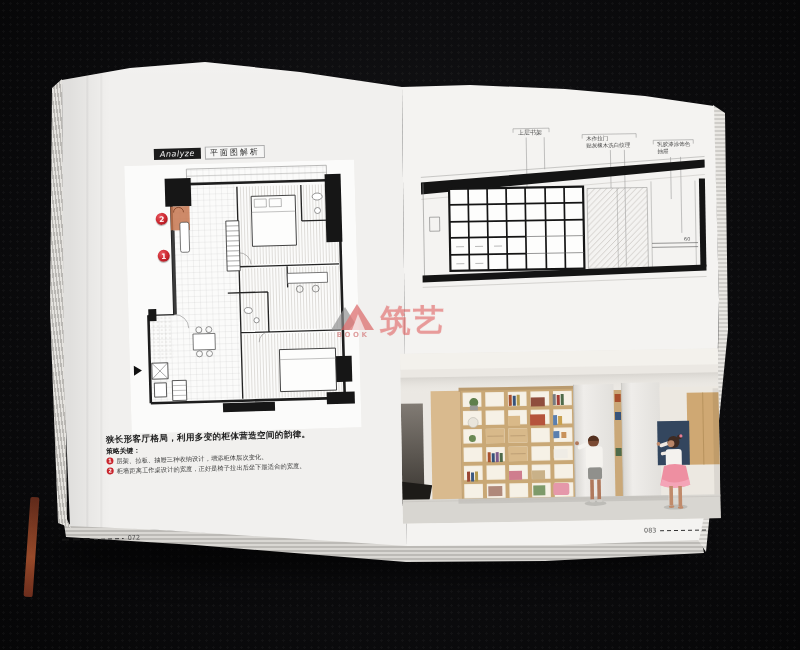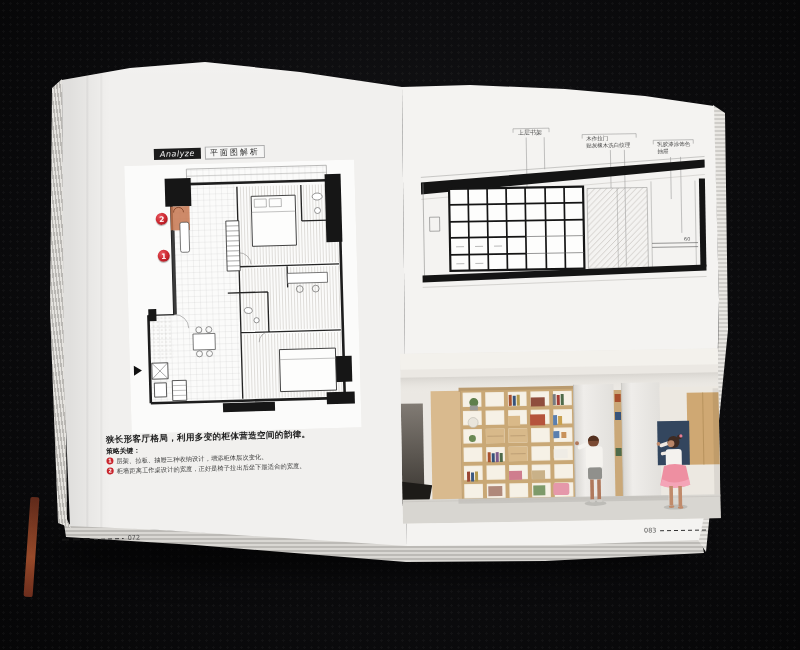--- a/index.html
+++ b/index.html
@@ -395,14 +395,25 @@
         </g>
       </svg>
     </div>
 
     <div class="abs footer footer-right">
       <span>083</span>
       <span class="dash-line long"></span>
     </div>
   </div>
 
+  <div class="abs watermark">
+    <div class="wm-logo">
+      <svg width="46" height="32" viewBox="0 0 46 32">
+        <polygon points="1,29 15,6 25,22 19,29" fill="#909090" opacity="0.85"></polygon>
+        <polygon points="11,29 27,3 44,29" fill="#d95c5c" opacity="0.8"></polygon>
+        <polygon points="22,29 28,13 35,29" fill="#f3dada" opacity="0.9"></polygon>
+      </svg>
+      <span class="wm-sub">BOOK</span>
+    </div>
+    <span class="wm-brand">筑艺</span>
+  </div>
 
 </div>
 
 </body></html>

